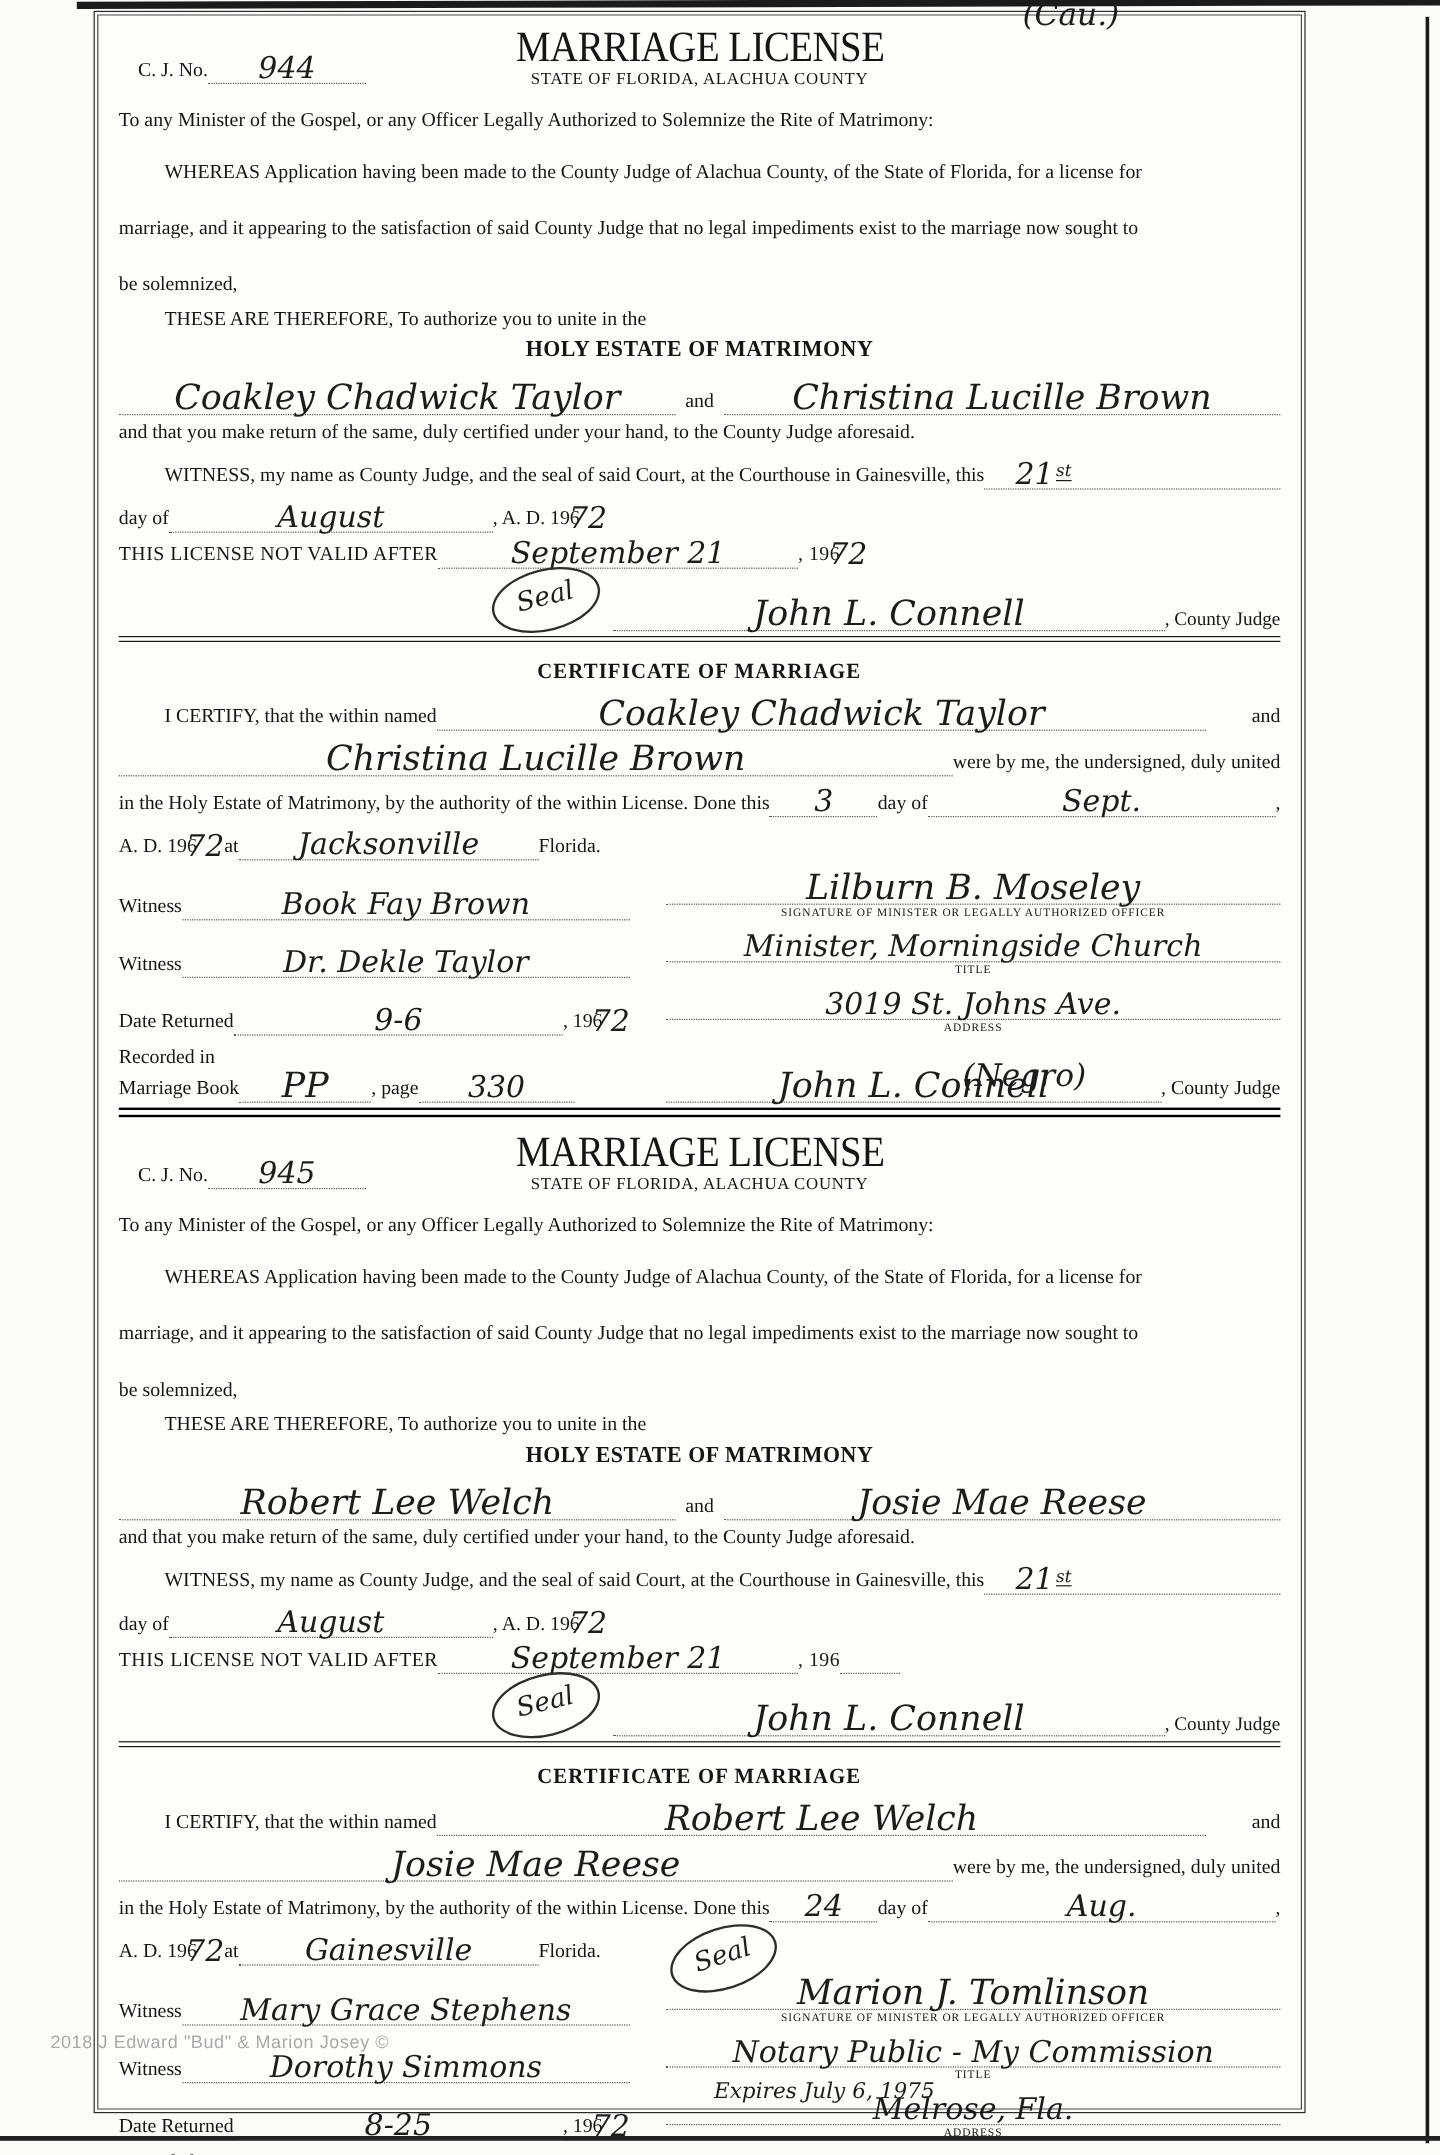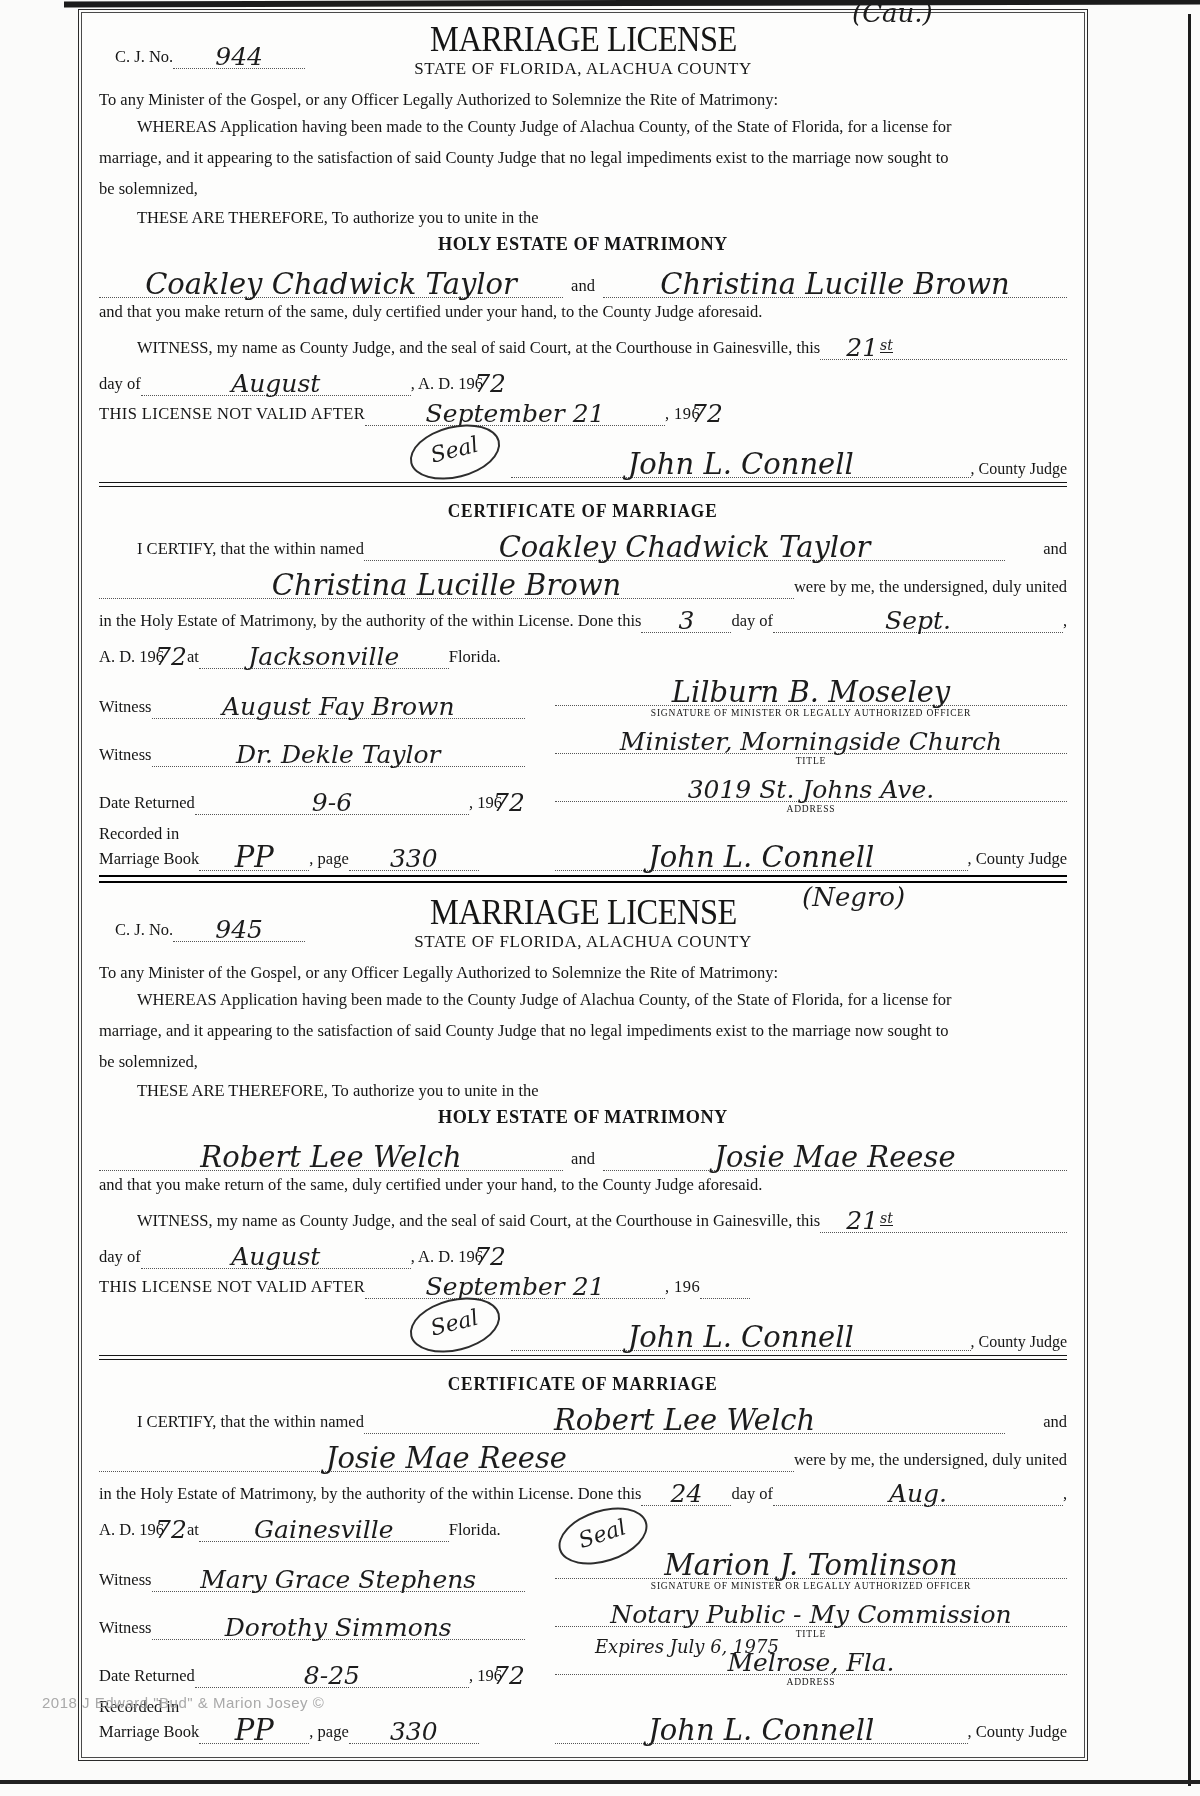--- a/index.html
+++ b/index.html
@@ -16,26 +16,26 @@
   .hw{font-family:"DejaVu Serif", serif;font-style:italic;color:#1c1c1c;white-space:nowrap;}
   .hw-lg{font-size:29px;} .hw-md{font-size:25px;} .hw-sm{font-size:18px;}
   .line{display:flex;align-items:flex-end;}
   .line .lbl{white-space:nowrap;padding-bottom:2px;font-size:16.5px;}
   .fill{flex:1;border-bottom:1.5px dotted #555;text-align:center;line-height:1;}
   .fill .hw{display:inline-block;margin-bottom:-3px;}
   .fill.left{text-align:left;padding-left:26px;}
   .fixed{flex:0 0 auto;}
   .header{position:relative;height:62px;padding-top:12px;text-align:center;}
   .title{display:inline-block;font-size:36px;line-height:34px;transform:scaleX(.9);letter-spacing:-.5px;}
-  .subtitle{font-size:17px;letter-spacing:.6px;margin-top:3px;}
+  .subtitle{font-size:14px;letter-spacing:.6px;margin-top:3px;}
   .cj{position:absolute;left:16px;top:34px;display:flex;align-items:flex-end;width:190px;}
   .cj .lbl{font-size:16.5px;white-space:nowrap;padding-bottom:2px;}
   .cj .fill .hw{margin-bottom:-2px;}
   .sal{margin-top:6px;line-height:20px;font-size:16.5px;}
-  .whereas{margin-top:2px;font-size:16.5px;line-height:29px;white-space:nowrap;overflow:hidden;}
+  .whereas{margin-top:18px;font-size:16.5px;line-height:29px;white-space:nowrap;overflow:hidden;}
   .indent{padding-left:38px;}
   .therefore{margin-top:2px;line-height:26px;font-size:16.5px;text-indent:38px;}
   .holy{line-height:26px;text-align:center;}
   .holy span{font-size:19px;font-weight:bold;letter-spacing:.5px;display:inline-block;transform:scaleX(.96);}
   .names-row{height:40px;}
   .names-row .and{padding:0 8px 2px;font-size:16.5px;}
   .ret{line-height:28px;font-size:16.5px;}
   .wit-row{height:34px;}
   .sup{font-size:14px;vertical-align:6px;border-bottom:1px solid #1c1c1c;margin-left:2px;}
   .day-row{height:36px;}
@@ -155,21 +155,21 @@
         <span class="hw hw-md year-hw">72</span>
         <span class="lbl">at</span>
         <span class="fill"><span class="hw hw-md">Jacksonville</span></span>
         <span class="lbl">Florida.</span>
         <span style="flex:1"></span>
       </div>
       <div class="cols crow1">
         <div class="col-l">
           <div class="line">
             <span class="lbl">Witness</span>
-            <span class="fill"><span class="hw hw-md">August Fay Brown</span></span>
+            <span class="fill"><span class="hw hw-md">Book Fay Brown</span></span>
           </div>
         </div>
         <div class="col-r">
           <div class="line">
                 <span class="fill"><span class="hw hw-lg">Lilburn B. Moseley</span></span>
               </div>
           <div class="slabel">SIGNATURE OF MINISTER OR LEGALLY AUTHORIZED OFFICER</div>
         </div>
       </div>
       <div class="cols crow2">

